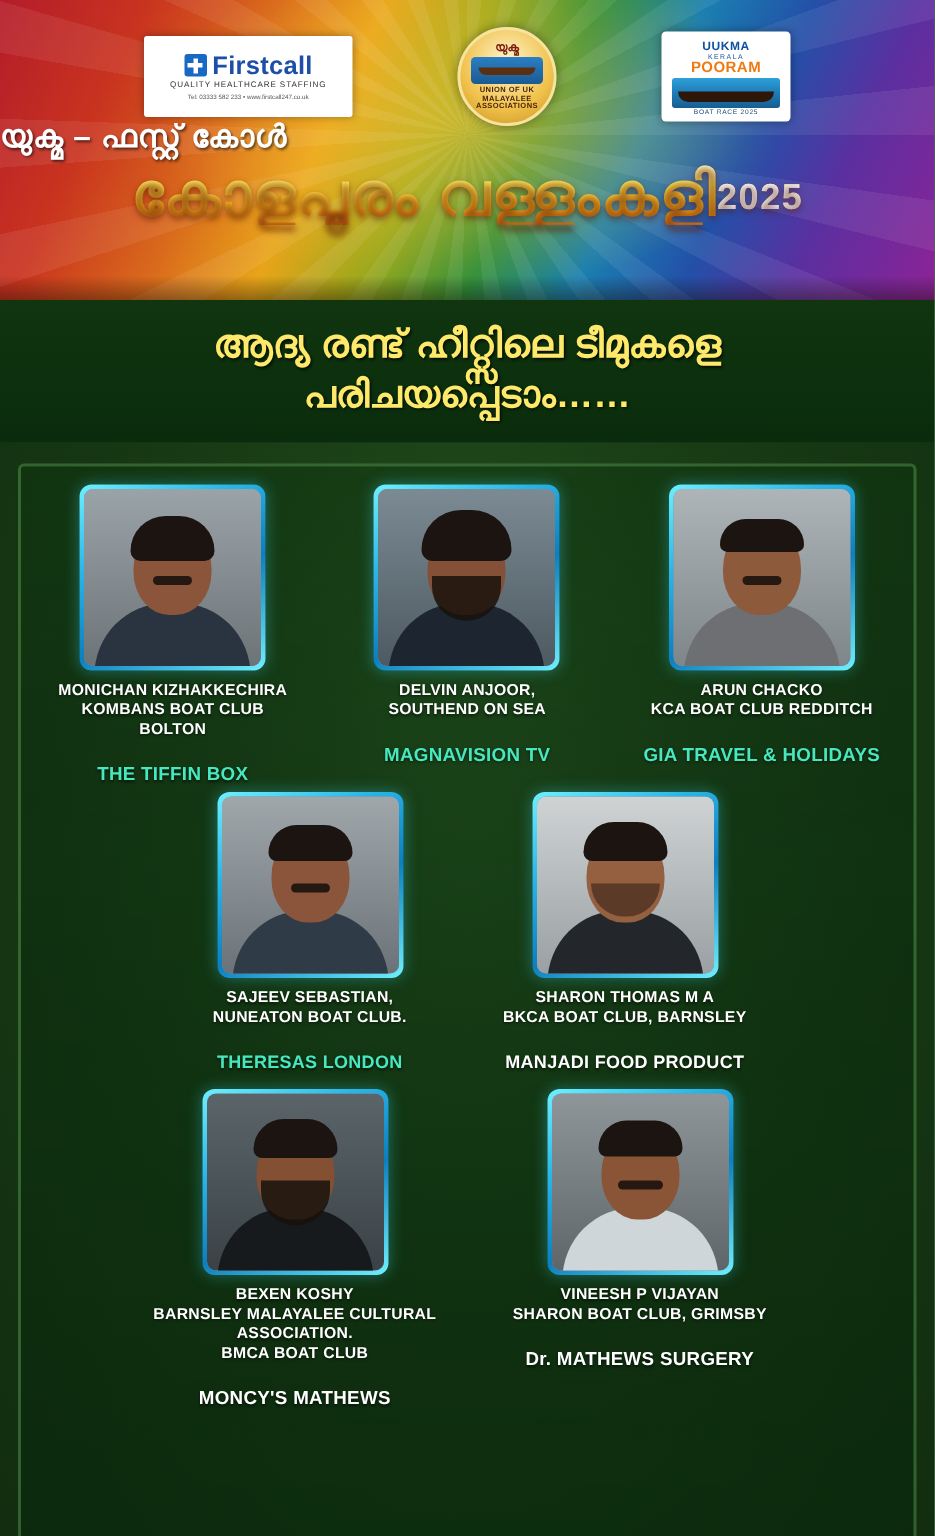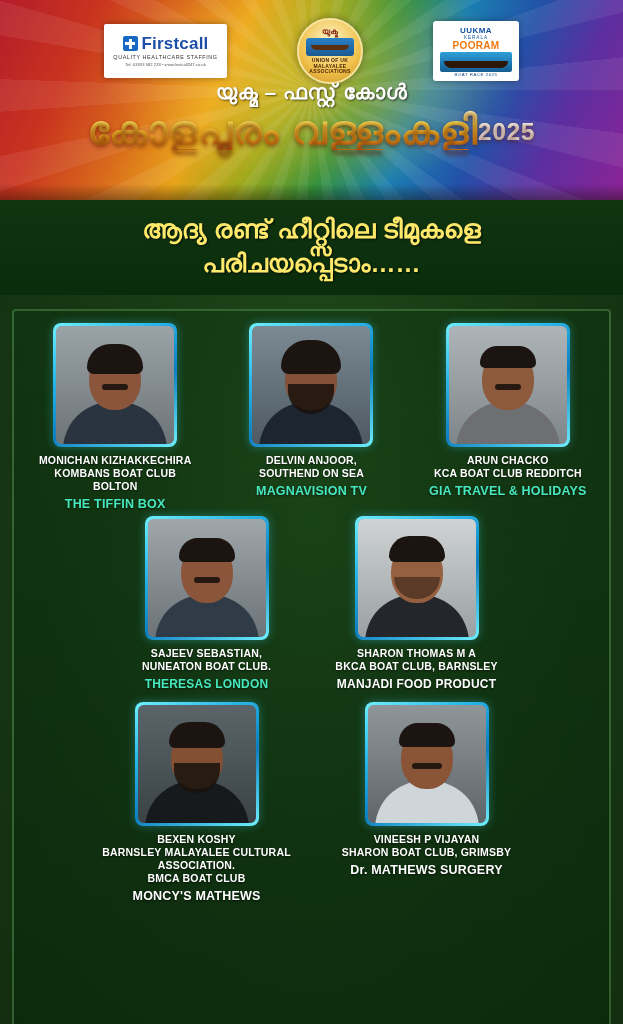--- a/index.html
+++ b/index.html
@@ -47,21 +47,21 @@
     display: flex;
     align-items: center;
     justify-content: center;
     gap: 70px;
     padding-top: 24px;
     z-index: 3;
   }
 
   
   .logo-firstcall {
-    width: 123px; height: 54px;
+    width: 139px; height: 54px;
     background: #ffffff;
     border-radius: 2px;
     display: flex; flex-direction: column;
     align-items: center; justify-content: center;
     line-height: 1.05;
     box-shadow: 0 0 6px rgba(0,0,0,0.35);
   }
   .fc-top { display: flex; align-items: center; gap: 4px; }
   .fc-cross {
     width: 15px; height: 15px; background: #1769c4; position: relative; border-radius: 2px;
@@ -112,21 +112,21 @@
     position: relative;
   }
   .pr-boat::after {
     content: ""; position: absolute; left: 4px; bottom: 4px; width: 64px; height: 7px;
     background: #2c1708; border-radius: 0 0 16px 16px;
   }
   .pr-year { font-size: 4.4px; color: #12497f; letter-spacing: .5px; }
 
   .title-mal {
     position: relative; z-index: 3;
-    text-align: center;
+    text-align: left;
     color: #ffffff;
     font-size: 21px;
     font-weight: bold;
     letter-spacing: .5px;
     margin-top: 2px;
     text-shadow: 1px 1px 2px rgba(0,0,0,0.6);
   }
   .title-main {
     position: relative; z-index: 3;
     text-align: center;
@@ -264,21 +264,21 @@
   }
   .club {
     color: #ffffff;
     font-size: 10.5px;
     font-weight: bold;
     line-height: 1.25;
     letter-spacing: .2px;
     text-shadow: 0 1px 2px rgba(0,0,0,0.6);
   }
   .sponsor {
-    margin-top: 4px;
+    margin-top: 16px;
     color: #63f0c8;
     font-size: 12.5px;
     font-weight: bold;
     line-height: 1.2;
     letter-spacing: .2px;
     text-shadow: 0 1px 2px rgba(0,0,0,0.6);
   }
   .sponsor.white { color: #ffffff; }
   .sponsor.cyan { color: #47e8c0; }
 

